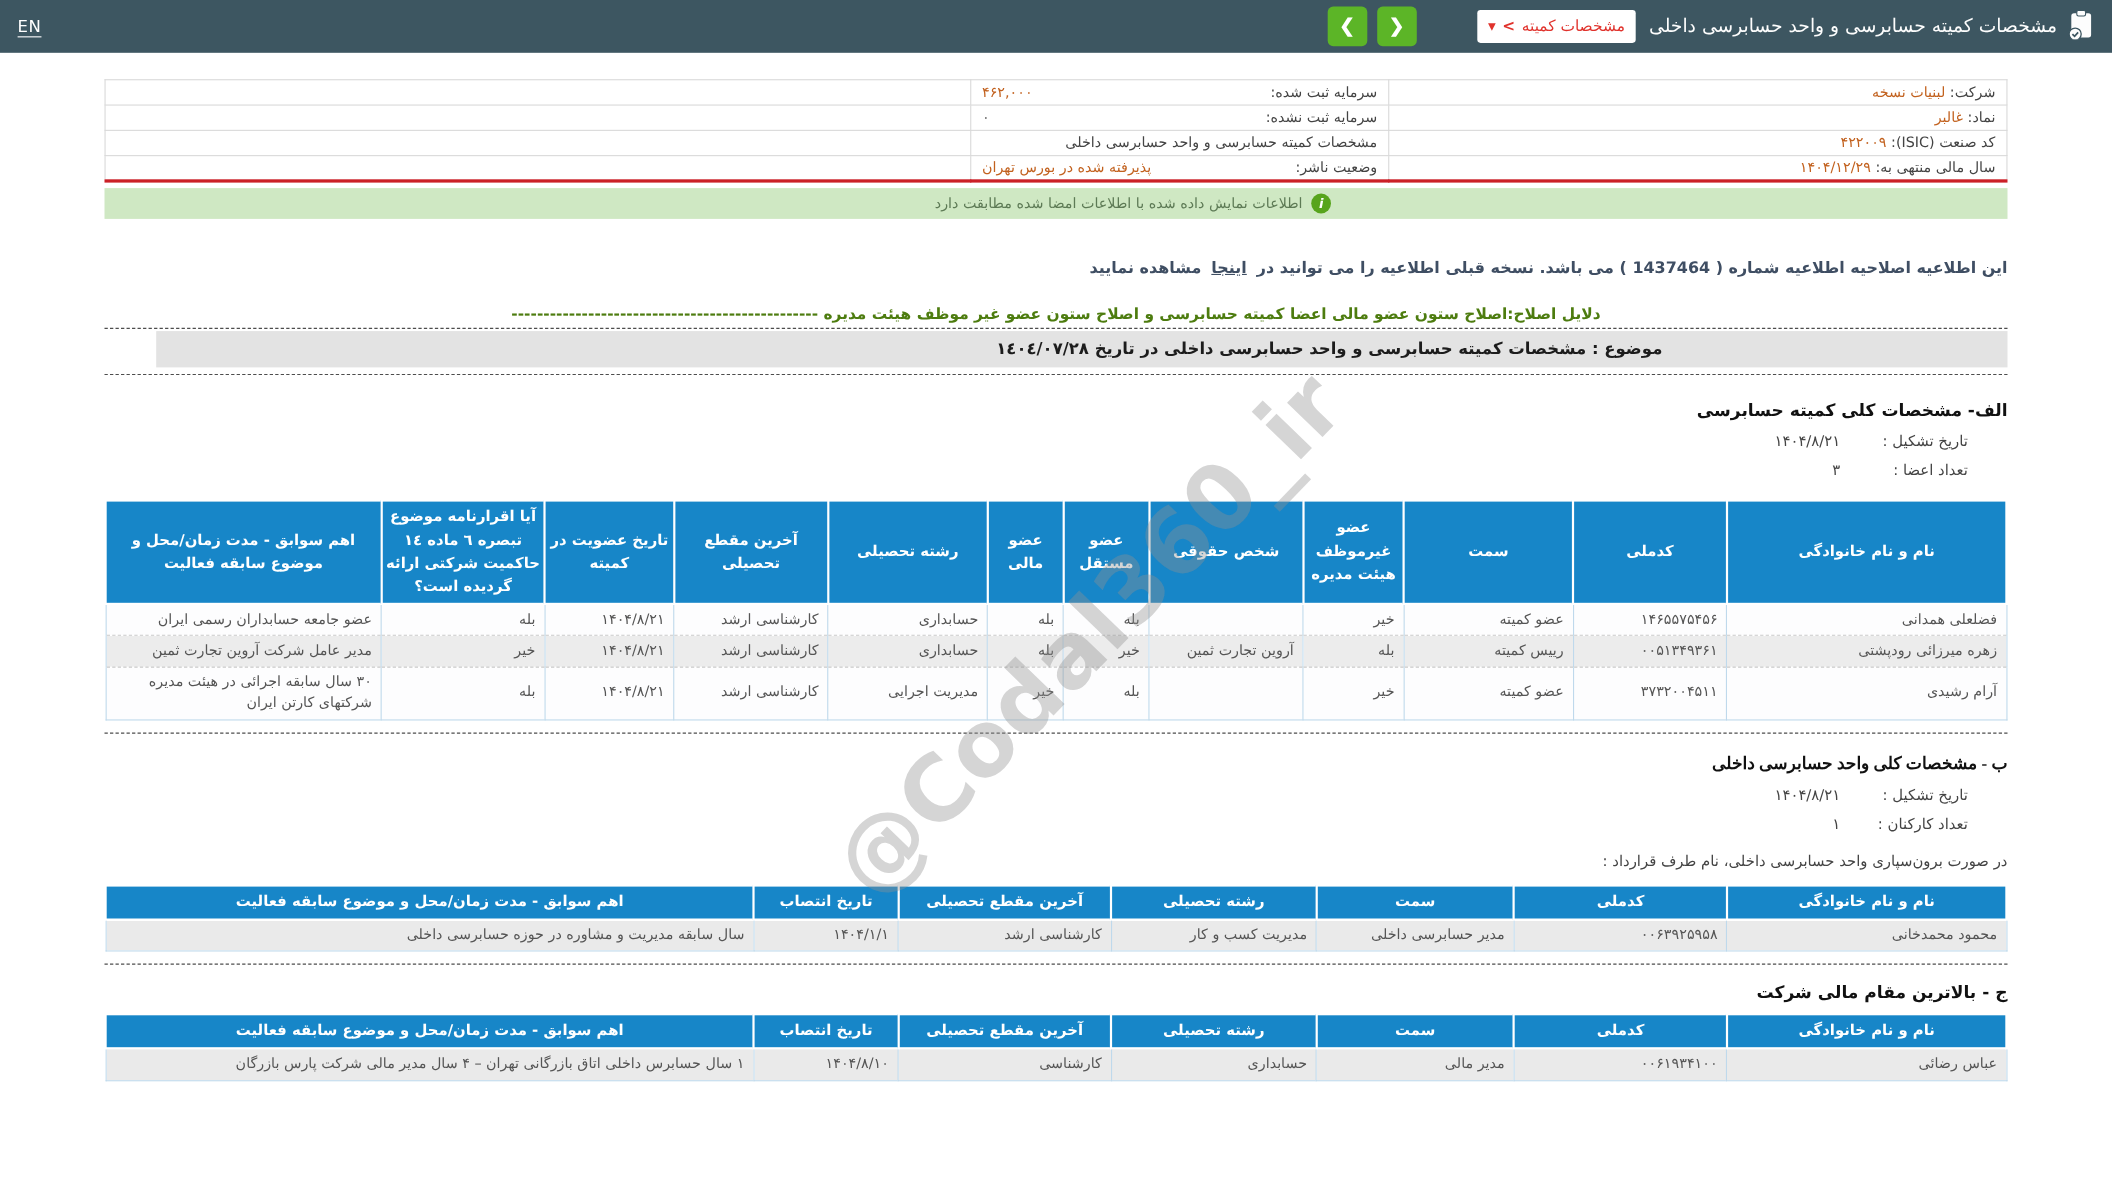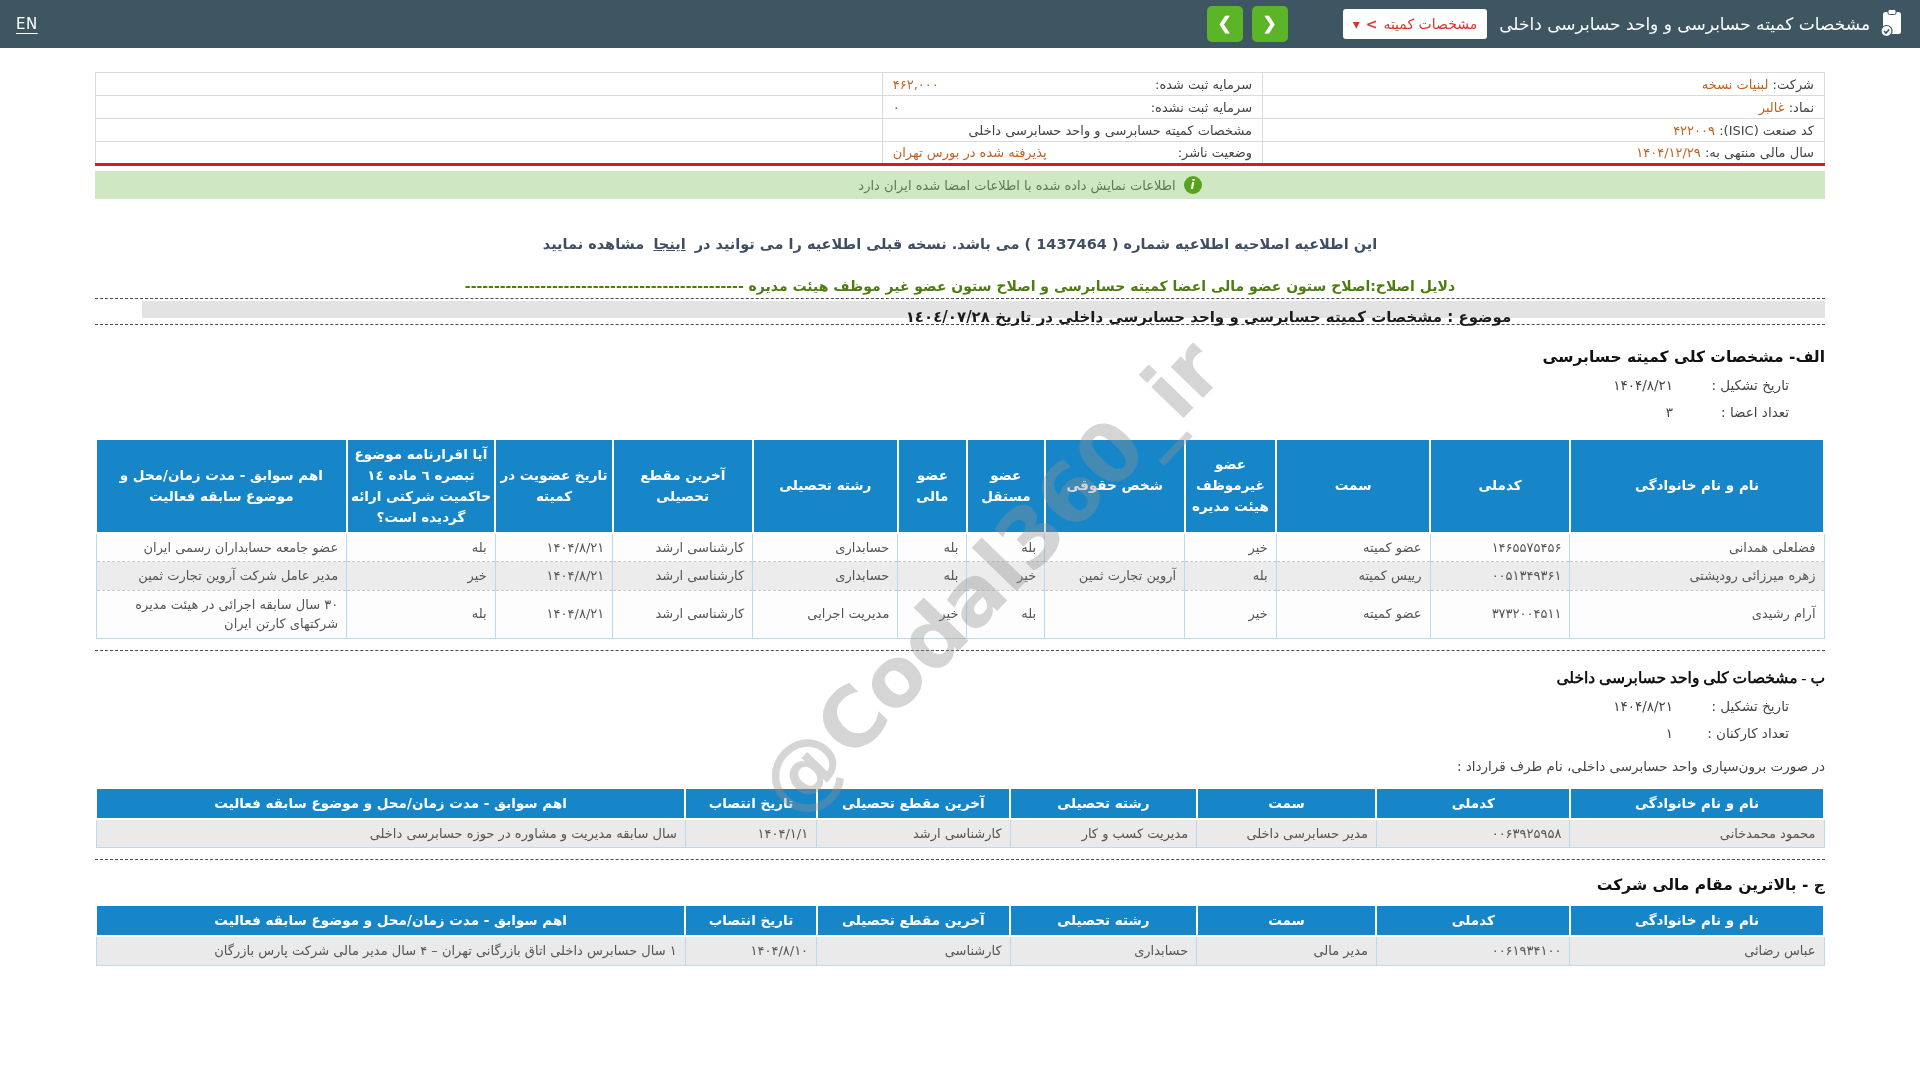--- a/index.html
+++ b/index.html
@@ -37,33 +37,33 @@
   a.val { text-decoration: none; cursor: pointer; }
 
   
   .alert-green { margin-top: 5px; background: #cfe8c3; height: 28px; display: flex; align-items: center;
                  justify-content: center; padding-left: 140px; gap: 8px; }
   .alert-green .txt { font-size: 13px; color: #5d7a55; }
   .info-ico { width: 18px; height: 18px; border-radius: 50%; background: #57a41c; color: #fff; font-size: 12px;
               font-weight: bold; font-style: italic; display: inline-flex; align-items: center; justify-content: center; }
 
   
-  .notice { margin-top: 37px; text-align: center; font-size: 14.5px; font-weight: bold; color: #3f4e63; }
+  .notice { margin-top: 37px; font-size: 14.5px; font-weight: bold; color: #3f4e63; }
   .notice a { color: #3f4e63; text-decoration: underline; margin: 0 4px; cursor: pointer; }
   .reasons { margin-top: 26px; text-align: center; font-size: 14px; font-weight: bold; color: #4d7c0f; }
   .reasons .dashes { letter-spacing: 1px; }
 
   .sep { border-top: 1px dashed #4d4d4d; height: 0; }
   .sep-1 { margin-top: 4px; }
   .sep-2 { margin-top: 6px; }
   .sep-3 { margin-top: 11px; }
   .sep-4 { margin-top: 11px; }
 
   
-  .subject-bar { margin-top: 2px; background: #e3e3e3; height: 17px; line-height: 33px; text-align: center;
+  .subject-bar { margin-top: 2px; background: #e3e3e3; height: 33px; line-height: 33px; text-align: center;
                  padding-left: 450px; font-size: 15px; font-weight: bold; color: #1c1c1c; margin-left: 47px; }
 
   
   .sec-title { font-size: 15.5px; font-weight: bold; color: #111; }
   .h-a { margin-top: 23px; }
   .h-members { margin-top: 14px; }
   .h-b { margin-top: 18px; font-family: Liberation Serif, serif; }
   .h-mgr { margin-top: 16px; }
   .h-c { margin-top: 16px; }
   .fields { margin-top: 6px; }
@@ -188,21 +188,21 @@
             <span class="val">پذیرفته شده در بورس تهران</span>
           </span>
         </td>
         <td class="ic-fill"></td>
       </tr>
     </tbody>
   </table>
 
   <div class="alert-green">
     <span class="info-ico">i</span>
-    <span class="txt">اطلاعات نمایش داده شده با اطلاعات امضا شده ایران دارد</span>
+    <span class="txt">اطلاعات نمایش داده شده با اطلاعات امضا شده مطابقت دارد</span>
   </div>
 
   <div class="notice">
     <span>این اطلاعیه اصلاحیه اطلاعیه شماره ( 1437464 ) می باشد. نسخه قبلی اطلاعیه را می توانید در</span>
     <a>اینجا</a>
     <span>مشاهده نمایید</span>
   </div>
 
   <div class="reasons">
     <span>دلایل اصلاح:اصلاح ستون عضو مالی اعضا کمیته حسابرسی و اصلاح ستون عضو غیر موظف هیئت مدیره</span>

